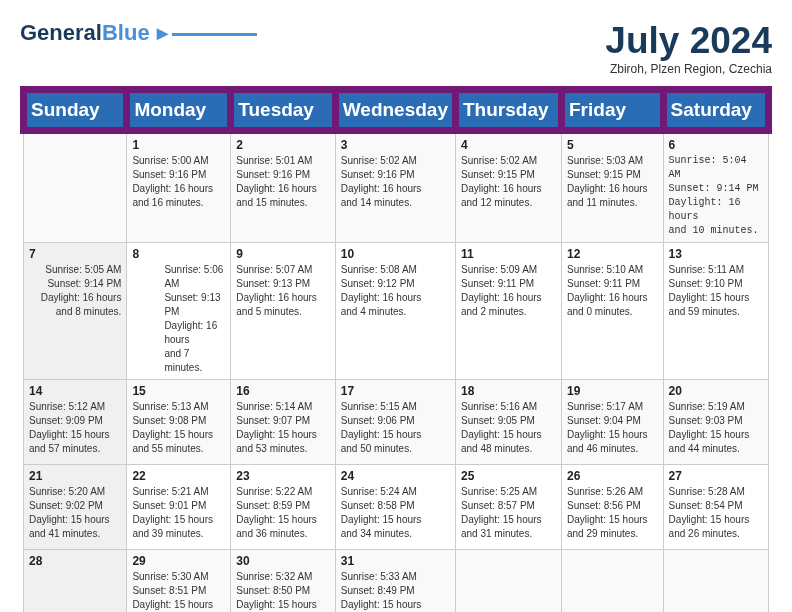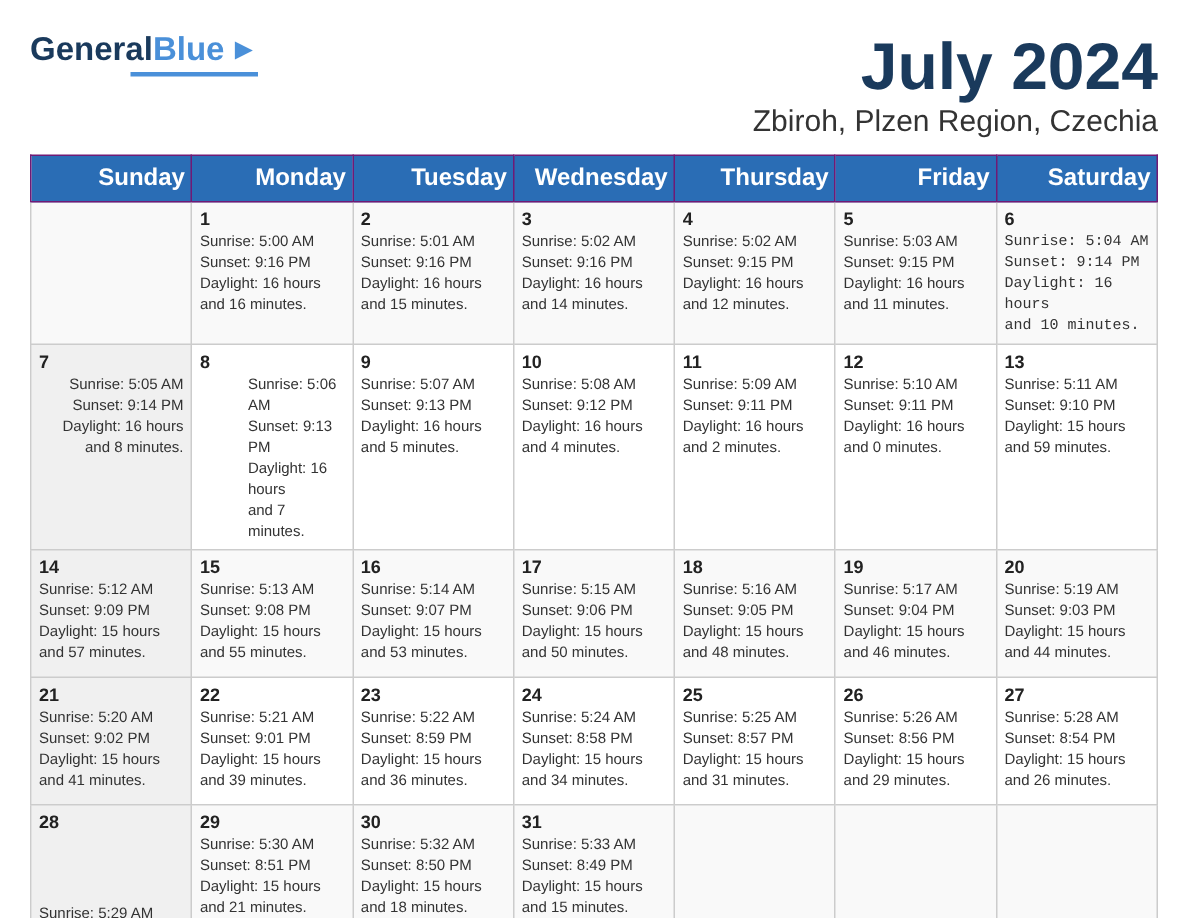--- a/index.html
+++ b/index.html
@@ -11,48 +11,48 @@
       padding: 20px;
     }
     .header-area {
       display: flex;
       justify-content: space-between;
       align-items: flex-start;
       margin-bottom: 10px;
     }
     .logo {
       display: flex;
-      flex-direction: column;
-      align-items: flex-end;
+      flex-direction: row;
+      align-items: center;
     }
     .title-area {
       text-align: right;
     }
     .month-title {
-      font-size: 44px;
+      font-size: 37px;
       font-weight: bold;
       color: #1a3a5c;
     }
     .location-title {
-      font-size: 20px;
+      font-size: 12px;
       color: #333;
     }
     table {
       width: 100%;
       border-collapse: collapse;
       font-size: 11px;
     }
     thead tr th {
       background: #2a6db5;
       color: #fff;
       padding: 6px 4px;
-      text-align: right;
-      font-size: 16px;
+      text-align: left;
+      font-size: 19px;
       font-weight: bold;
-      border: 1px solid #701a75;
+      border: 7px solid #701a75;
     }
     tbody tr td {
       border: 1px solid #ccc;
       vertical-align: top;
       padding: 4px 5px;
       height: 85px;
       width: 107px;
       background: #fff;
     }
     tbody tr:nth-child(odd) td {

